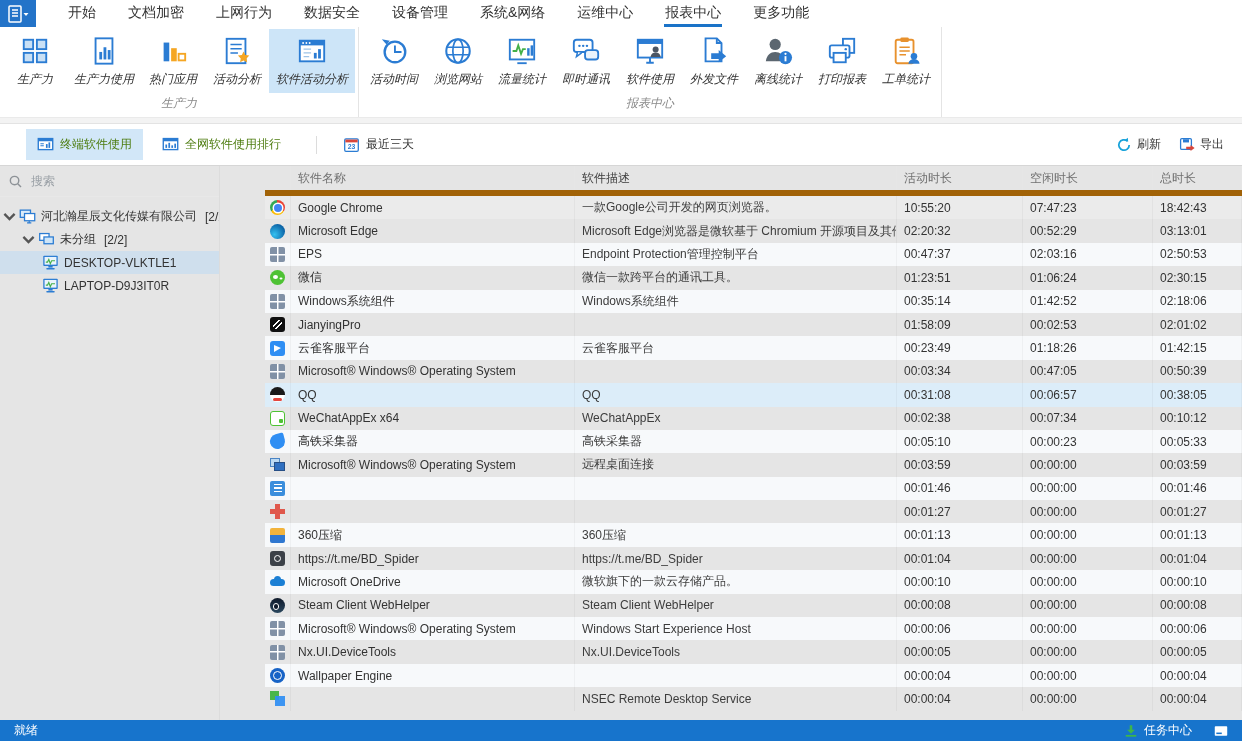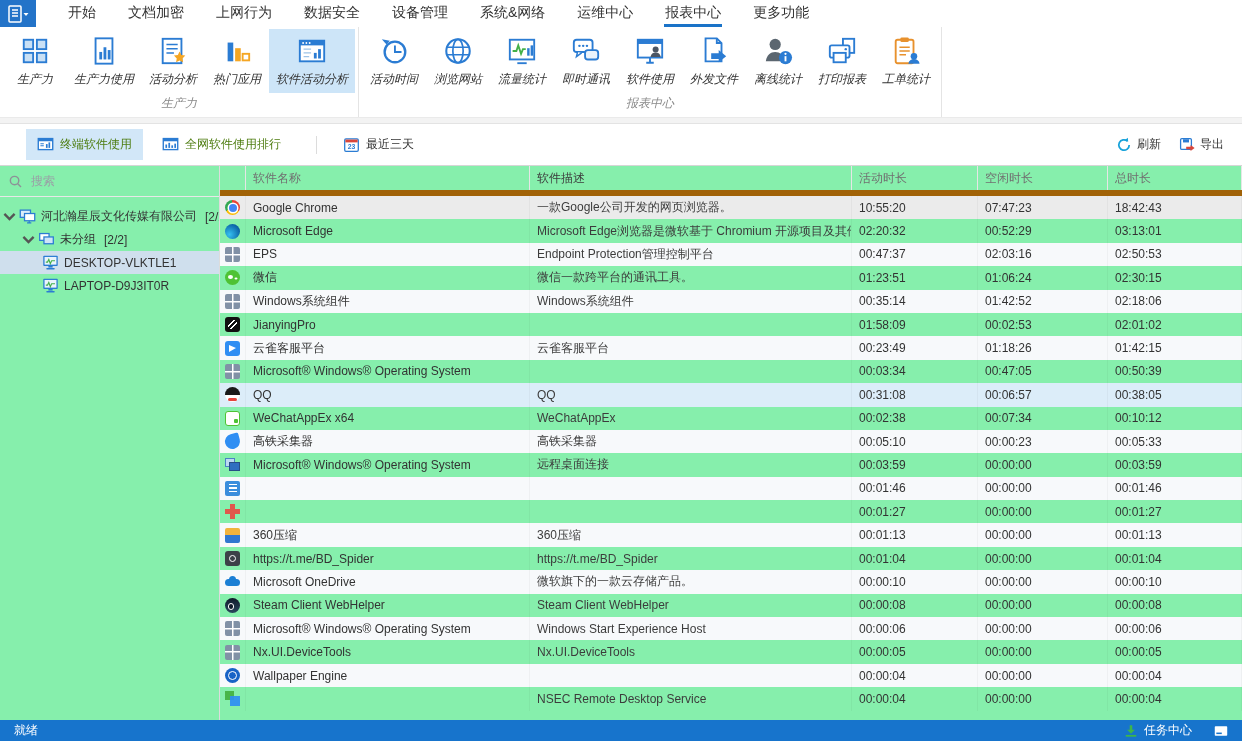--- a/index.html
+++ b/index.html
@@ -30,21 +30,21 @@
   .tab{display:flex;align-items:center;gap:6px;font-size:12px;color:#4d7c0f;padding:7px 11px;cursor:pointer;margin-right:8px;}
   .tab.sel{background:#d2e7f8;}
   .tab svg,.datefilter svg{width:17px;height:17px;}
   .vdiv{width:1px;height:18px;background:#dcdcdc;margin:0 16px;}
   .datefilter{display:flex;align-items:center;gap:6px;font-size:12px;color:#333;padding:7px 10px;cursor:pointer;}
   .actions{margin-left:auto;display:flex;align-items:center;gap:18px;}
   .action{display:flex;align-items:center;gap:5px;font-size:12px;color:#333;cursor:pointer;}
   .action svg{width:16px;height:16px;}
 
   
-  .content{flex:none;height:554px;display:flex;background:#86efac;min-height:0;}
+  .content{flex:none;height:554px;display:flex;background:#e5e5e5;min-height:0;gap:45px;}
   .sidebar{width:220px;flex:none;border-right:1px solid #dcdcdc;box-sizing:border-box;display:flex;flex-direction:column;}
   .searchrow{height:30px;flex:none;display:flex;align-items:center;gap:6px;padding:0 8px;border-bottom:1px solid #e8e8e8;}
   .searchrow svg{width:15px;height:15px;flex:none;}
   .search-input{border:none;outline:none;flex:1;font-size:12px;font-family:inherit;color:#333;background:transparent;}
   .search-input::placeholder{color:#9aa0a6;}
   .tree{padding-top:8px;}
   .titem{display:flex;align-items:center;height:23px;font-size:12px;color:#333;gap:5px;white-space:nowrap;overflow:hidden;cursor:pointer;}
   .titem.sel{background:#cfdfed;}
   .titem svg{width:17px;height:17px;flex:none;}
   .titem .chev{width:10px;height:10px;flex:none;display:flex;}
@@ -183,36 +183,36 @@
                   <rect x="15.5" y="12" width="3" height="13"></rect>
                   <rect x="20" y="15" width="3" height="10"></rect>
                 </g>
               </svg>
             </span>
             <span>生产力使用</span>
           </div>
           <div class="rbtn">
             <span class="svgicon">
               <svg viewBox="0 0 32 32">
+                <rect x="6" y="7" width="6" height="20" fill="#2b7cd3"></rect>
+                <rect x="14" y="13" width="6" height="14" fill="#f5a623"></rect>
+                <rect x="22" y="19" width="7" height="7" fill="#fff" stroke="#f5a623" stroke-width="2"></rect>
+              </svg>
+            </span>
+            <span>热门应用</span>
+          </div>
+          <div class="rbtn">
+            <span class="svgicon">
+              <svg viewBox="0 0 32 32">
                 <rect x="5" y="3" width="20" height="26" fill="#fff" stroke="#2b7cd3" stroke-width="2"></rect>
                 <path d="M9 9h12M9 13.5h12M9 18h8" stroke="#2b7cd3" stroke-width="1.6"></path>
                 <path d="M23 16.5l1.9 3.8 4.2.6-3 3 .7 4.1-3.8-2-3.7 2 .7-4.1-3-3 4.2-.6z" fill="#f5a623"></path>
               </svg>
             </span>
             <span>活动分析</span>
-          </div>
-          <div class="rbtn">
-            <span class="svgicon">
-              <svg viewBox="0 0 32 32">
-                <rect x="6" y="7" width="6" height="20" fill="#2b7cd3"></rect>
-                <rect x="14" y="13" width="6" height="14" fill="#f5a623"></rect>
-                <rect x="22" y="19" width="7" height="7" fill="#fff" stroke="#f5a623" stroke-width="2"></rect>
-              </svg>
-            </span>
-            <span>热门应用</span>
           </div>
           <div class="rbtn sel">
             <span class="svgicon">
               <svg viewBox="0 0 32 32">
                 <rect x="3" y="5" width="26" height="22" fill="#fff" stroke="#2b7cd3" stroke-width="2"></rect>
                 <rect x="3" y="5" width="26" height="5" fill="#2b7cd3"></rect>
                 <circle cx="6.5" cy="7.5" r="1" fill="#fff"></circle>
                 <circle cx="10" cy="7.5" r="1" fill="#fff"></circle>
                 <circle cx="13.5" cy="7.5" r="1" fill="#fff"></circle>
                 <path d="M7 14h8M7 18h8M7 22h6" stroke="#9dc3e8" stroke-width="1.5"></path>

